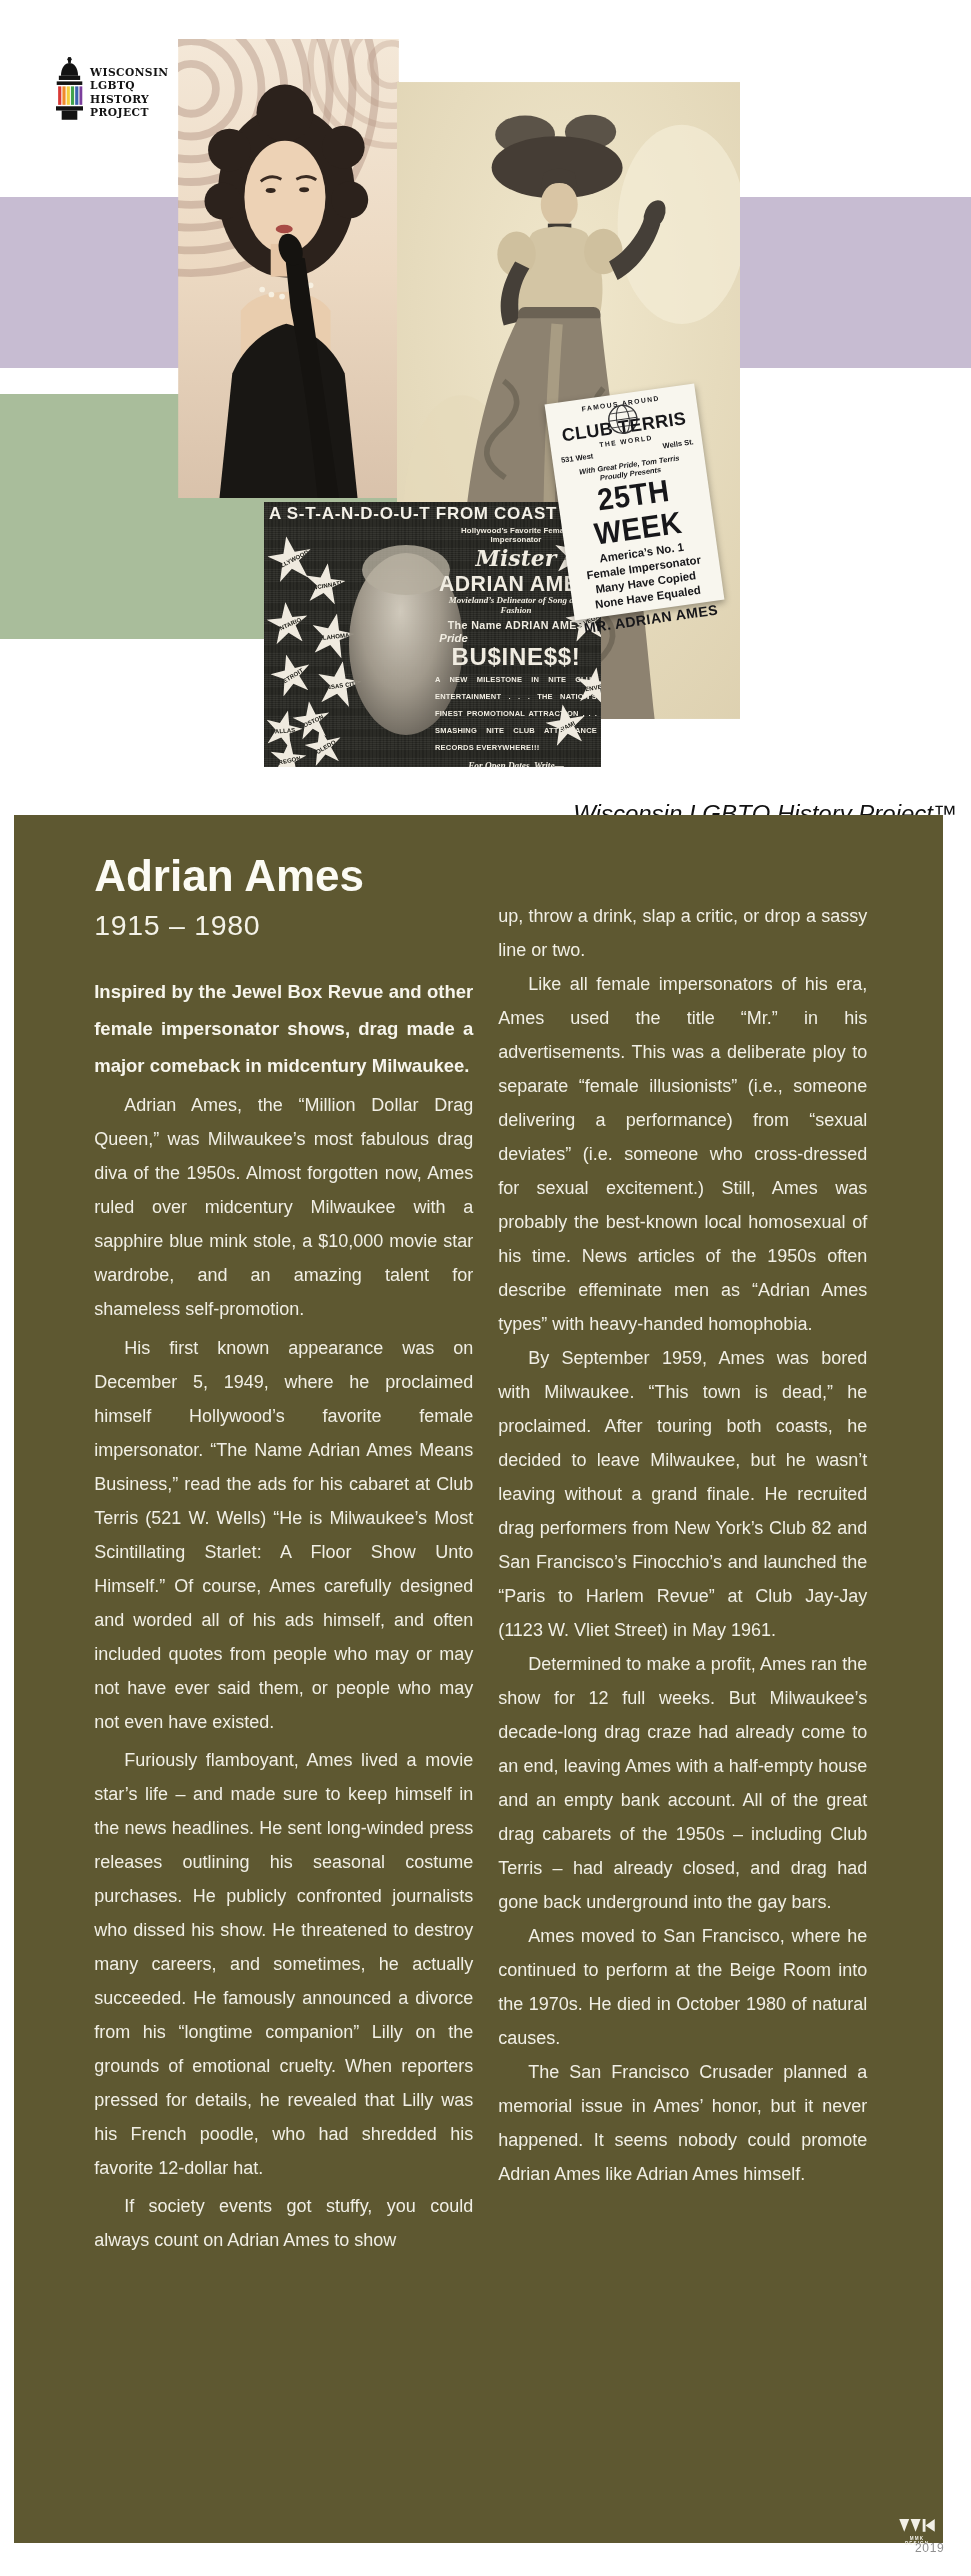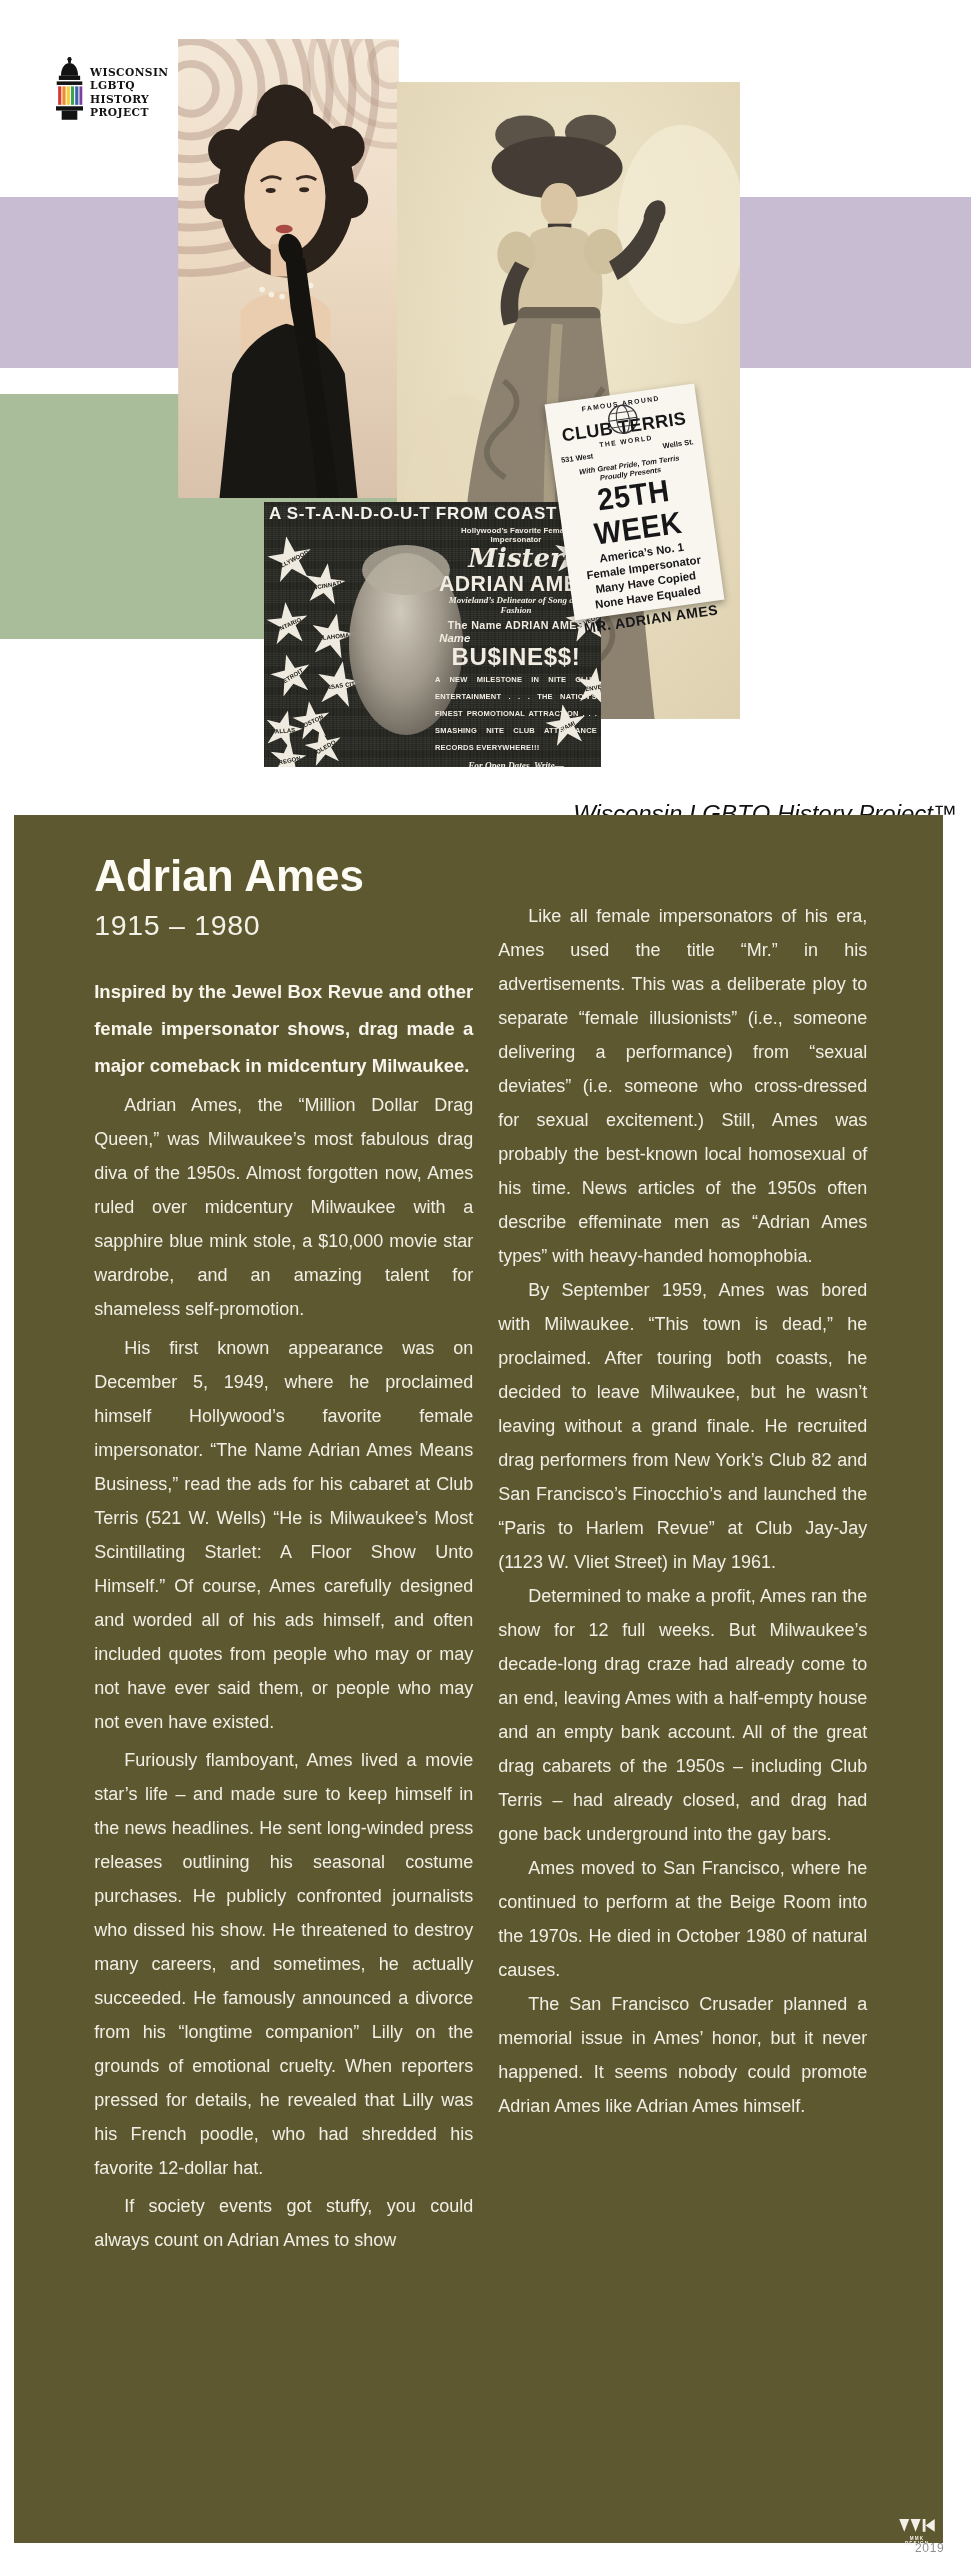--- a/index.html
+++ b/index.html
@@ -31,21 +31,21 @@
      clip-path:polygon(50% 0%,63% 38%,100% 38%,69% 59%,82% 100%,50% 75%,18% 100%,31% 59%,0% 38%,37% 38%);
      display:flex;align-items:center;justify-content:center;}
   .star span{transform:rotate(-18deg);font-size:6px;font-weight:700;color:#15150f;letter-spacing:0.1px;margin-top:5.7px;}
   .ad-face{position:absolute;left:85px;top:51px;width:114px;height:182px;border-radius:50%;
      background:radial-gradient(ellipse at 45% 32%,#d9d2c4 0%,#a79f91 45%,#6f695f 75%,#4c473f 100%);
      opacity:.95;}
   .ad-face::before{content:"";position:absolute;left:13px;top:-8.5px;width:88px;height:50px;border-radius:50%;
      background:#bdb5a5;opacity:.8;}
   .ad-col{position:absolute;left:171px;top:24px;width:162px;text-align:center;}
   .ad-tag{font-size:7.8px;font-weight:700;letter-spacing:0.1px;}
-  .ad-mister{font-family:"DejaVu Serif",serif;font-style:italic;font-weight:700;font-size:26px;line-height:28.5px;}
+  .ad-mister{font-family:"DejaVu Serif",serif;font-style:italic;font-weight:700;font-size:22px;line-height:28.5px;}
   .ad-name{font-weight:700;font-size:21.3px;letter-spacing:0.4px;line-height:22px;}
   .ad-sub{font-family:"Liberation Serif",serif;font-style:italic;font-weight:700;font-size:9px;line-height:10.7px;}
   .ad-thename{font-weight:700;font-size:10.7px;margin-top:2.8px;letter-spacing:0.4px;}
   .ad-means{font-weight:700;font-style:italic;font-size:11.4px;text-align:left;margin:1.4px 0 0 4.3px;}
   .ad-biz{font-weight:700;font-size:24px;letter-spacing:0.7px;line-height:26px;}
   .ad-blurb{font-weight:700;font-size:7.5px;line-height:17px;text-align:justify;margin-top:1px;letter-spacing:0.2px;}
   .ad-contact{font-family:"Liberation Serif",serif;font-style:italic;font-weight:700;font-size:9.3px;line-height:12px;margin-top:4.3px;text-decoration:underline;}
 
   
   .ad-terris{position:absolute;left:559px;top:393px;width:151px;height:218px;z-index:4;background:#f8f6ee;
@@ -253,21 +253,21 @@
       </div>
 
     <div class="ad-face"></div>
 
     <div class="ad-col">
       <div class="ad-tag">Hollywood’s Favorite Female Impersonator</div>
       <div class="ad-mister">Mister</div>
       <div class="ad-name">ADRIAN AMES</div>
       <div class="ad-sub">Movieland’s Delineator of Song and Fashion</div>
       <div class="ad-thename">The Name ADRIAN AMES</div>
-      <div class="ad-means">Name</div>
+      <div class="ad-means">Pride</div>
       <div class="ad-biz">BU$INE$$!</div>
       <div class="ad-blurb">A NEW MILESTONE IN NITE CLUB ENTERTAINMENT . . . THE NATION’S FINEST PROMOTIONAL ATTRACTION . . . SMASHING NITE CLUB ATTENDANCE RECORDS EVERYWHERE!!!</div>
       <div class="ad-contact">For Open Dates, Write—</div>
       <div class="ad-contact" style="margin-top:0;">Club—Phone Today</div>
     </div>
   </div>
 
   <div class="ad-terris">
     <span class="ct-globe">
       <svg width="31" height="31" viewBox="0 0 44 44">
@@ -305,20 +305,21 @@
     <div class="col-left">
       <h1 class="art-title">Adrian Ames</h1>
       <div class="art-years">1915 – 1980</div>
       <p class="intro">Inspired by the Jewel Box Revue and other female impersonator shows, drag made a major comeback in midcentury Milwaukee.</p>
       <p class="body-p">Adrian Ames, the “Million Dollar Drag Queen,” was Milwaukee’s most fabulous drag diva of the 1950s. Almost forgotten now, Ames ruled over midcentury Milwaukee with a sapphire blue mink stole, a $10,000 movie star wardrobe, and an amazing talent for shameless self-promotion.</p>
       <p class="body-p">His first known appearance was on December 5, 1949, where he proclaimed himself Hollywood’s favorite female impersonator. “The Name Adrian Ames Means Business,” read the ads for his cabaret at Club Terris (521 W. Wells) “He is Milwaukee’s Most Scintillating Starlet: A Floor Show Unto Himself.” Of course, Ames carefully designed and worded all of his ads himself, and often included quotes from people who may or may not have ever said them, or people who may not even have existed.</p>
       <p class="body-p">Furiously flamboyant, Ames lived a movie star’s life – and made sure to keep himself in the news headlines. He sent long-winded press releases outlining his seasonal costume purchases. He publicly confronted journalists who dissed his show. He threatened to destroy many careers, and sometimes, he actually succeeded. He famously announced a divorce from his “longtime companion” Lilly on the grounds of emotional cruelty. When reporters pressed for details, he revealed that Lilly was his French poodle, who had shredded his favorite 12-dollar hat.</p>
       <p class="body-p">If society events got stuffy, you could always count on Adrian Ames to show</p>
     </div>
     <div class="col-right">
+      <p class="body-p cont">up, throw a drink, slap a critic, or drop a sassy line or two.</p>
       <p class="body-p">Like all female impersonators of his era, Ames used the title “Mr.” in his advertisements. This was a deliberate ploy to separate “female illusionists” (i.e., someone delivering a performance) from “sexual deviates” (i.e. someone who cross-dressed for sexual excitement.) Still, Ames was probably the best-known local homosexual of his time. News articles of the 1950s often describe effeminate men as “Adrian Ames types” with heavy-handed homophobia.</p>
       <p class="body-p">By September 1959, Ames was bored with Milwaukee. “This town is dead,” he proclaimed. After touring both coasts, he decided to leave Milwaukee, but he wasn’t leaving without a grand finale. He recruited drag performers from New York’s Club 82 and San Francisco’s Finocchio’s and launched the “Paris to Harlem Revue” at Club Jay-Jay (1123 W. Vliet Street) in May 1961.</p>
       <p class="body-p">Determined to make a profit, Ames ran the show for 12 full weeks. But Milwaukee’s decade-long drag craze had already come to an end, leaving Ames with a half-empty house and an empty bank account. All of the great drag cabarets of the 1950s – including Club Terris – had already closed, and drag had gone back underground into the gay bars.</p>
       <p class="body-p">Ames moved to San Francisco, where he continued to perform at the Beige Room into the 1970s. He died in October 1980 of natural causes.</p>
       <p class="body-p">The San Francisco Crusader planned a memorial issue in Ames’ honor, but it never happened. It seems nobody could promote Adrian Ames like Adrian Ames himself.</p>
     </div>
   </div>
 
   <div class="mmk">
     <svg width="36" height="14.2" viewBox="0 0 50 20">

